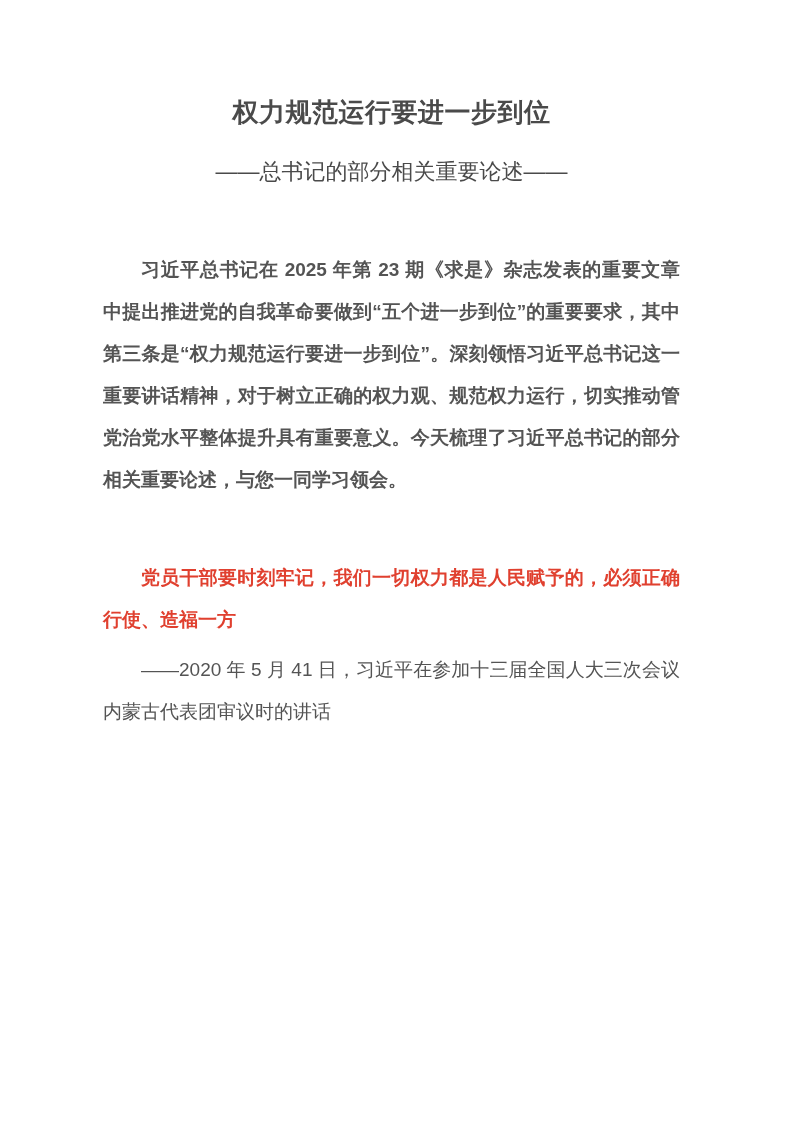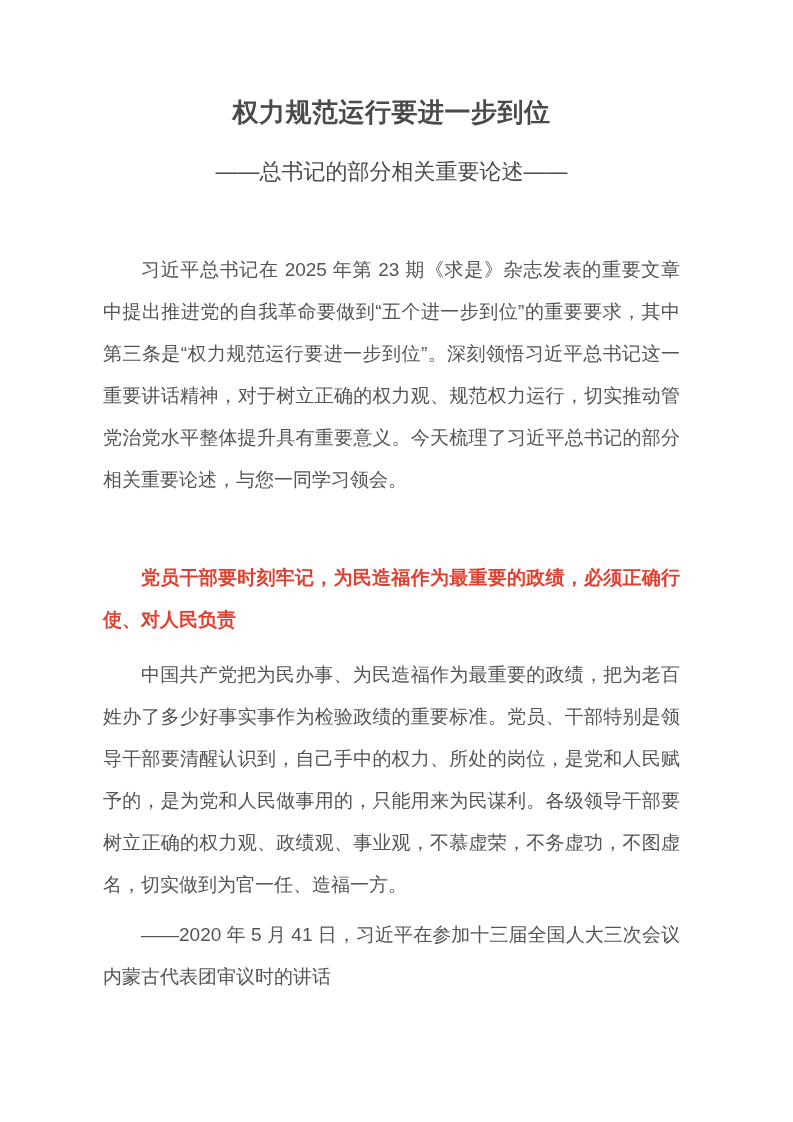--- a/index.html
+++ b/index.html
@@ -33,20 +33,21 @@
     text-align: center;
     color: var(--title-text, #4a4a4a);
   }
   .body-para {
     margin: 0;
     font-size: 19px;
     line-height: 42px;
     color: var(--body-text, #545454);
     text-align: justify;
     text-indent: 2em;
+    font-weight: bold;
   }
   .para-intro    { margin-top: 63px; }
   .red-heading {
     margin: 56px 0 0 0;
     font-size: 19px;
     font-weight: bold;
     line-height: 42px;
     color: var(--highlight-red, #e0402f);
     text-align: justify;
     text-indent: 2em;
@@ -64,18 +65,17 @@
 </head>
 <body>
 
 <div class="page">
   <h1 class="doc-title">权力规范运行要进一步到位</h1>
 
   <div class="doc-subtitle">——总书记的部分相关重要论述——</div>
 
   <p class="body-para para-intro">习近平总书记在 2025 年第 23 期《求是》杂志发表的重要文章中提出推进党的自我革命要做到“五个进一步到位”的重要要求，其中第三条是“权力规范运行要进一步到位”。深刻领悟习近平总书记这一重要讲话精神，对于树立正确的权力观、规范权力运行，切实推动管党治党水平整体提升具有重要意义。今天梳理了习近平总书记的部分相关重要论述，与您一同学习领会。</p>
 
-  <p class="red-heading">党员干部要时刻牢记，为民造福作为最重要的政绩，必须正确行使、对人民负责</p>
+  <p class="red-heading">党员干部要时刻牢记，我们一切权力都是人民赋予的，必须正确行使、造福一方</p>
 
-  <p class="body-para para-quote">中国共产党把为民办事、为民造福作为最重要的政绩，把为老百姓办了多少好事实事作为检验政绩的重要标准。党员、干部特别是领导干部要清醒认识到，自己手中的权力、所处的岗位，是党和人民赋予的，是为党和人民做事用的，只能用来为民谋利。各级领导干部要树立正确的权力观、政绩观、事业观，不慕虚荣，不务虚功，不图虚名，切实做到为官一任、造福一方。</p>
 
   <p class="citation">——2020 年 5 月 41 日，习近平在参加十三届全国人大三次会议内蒙古代表团审议时的讲话</p>
 </div>
 
 </body></html>

